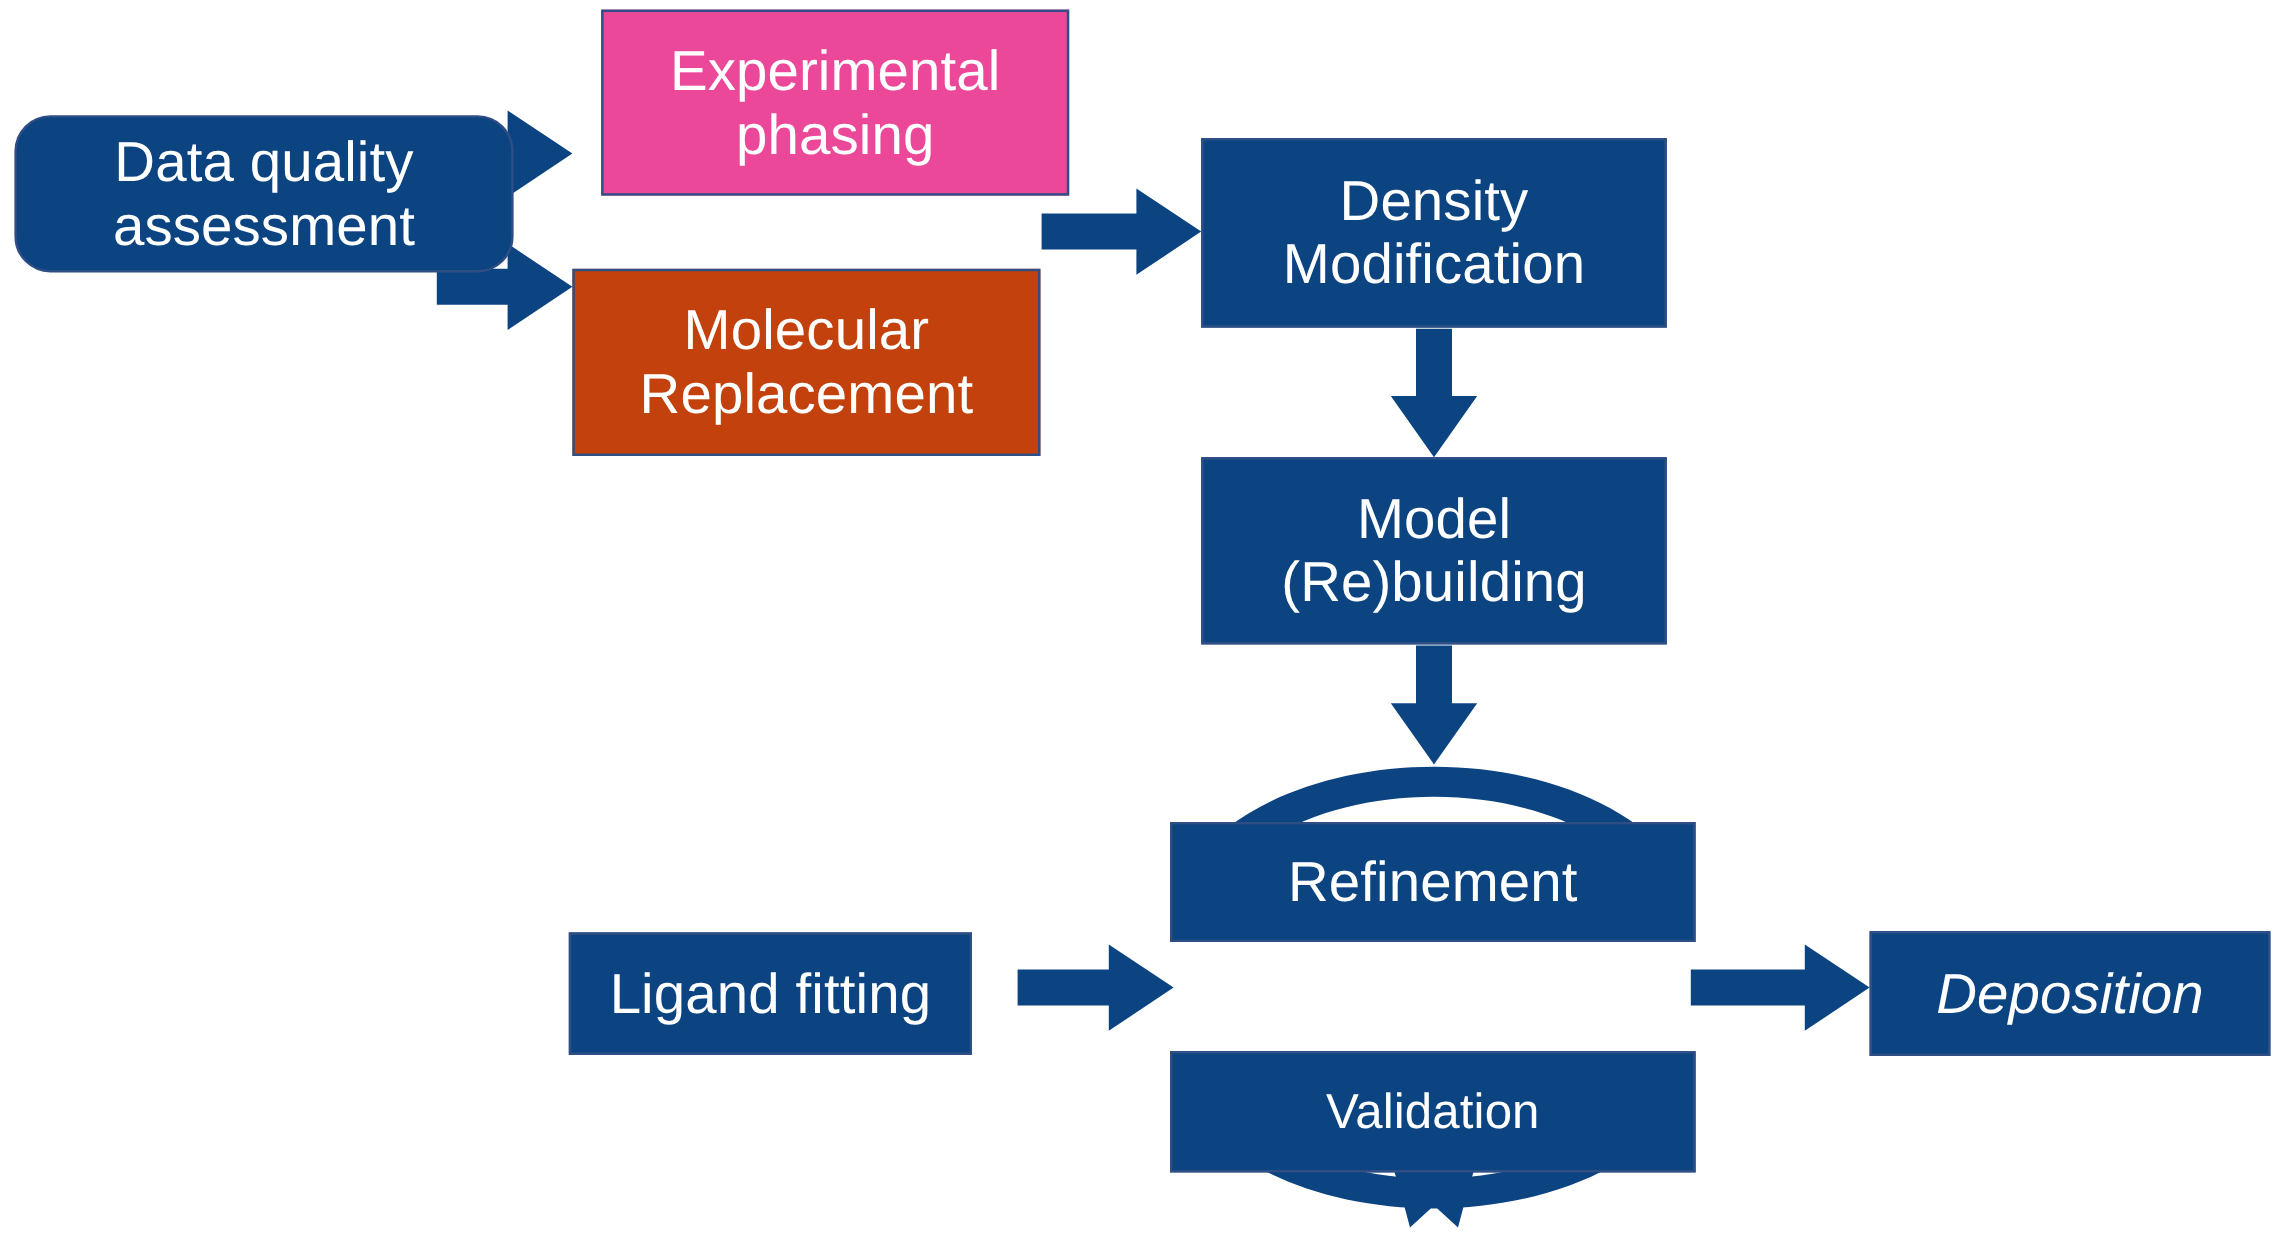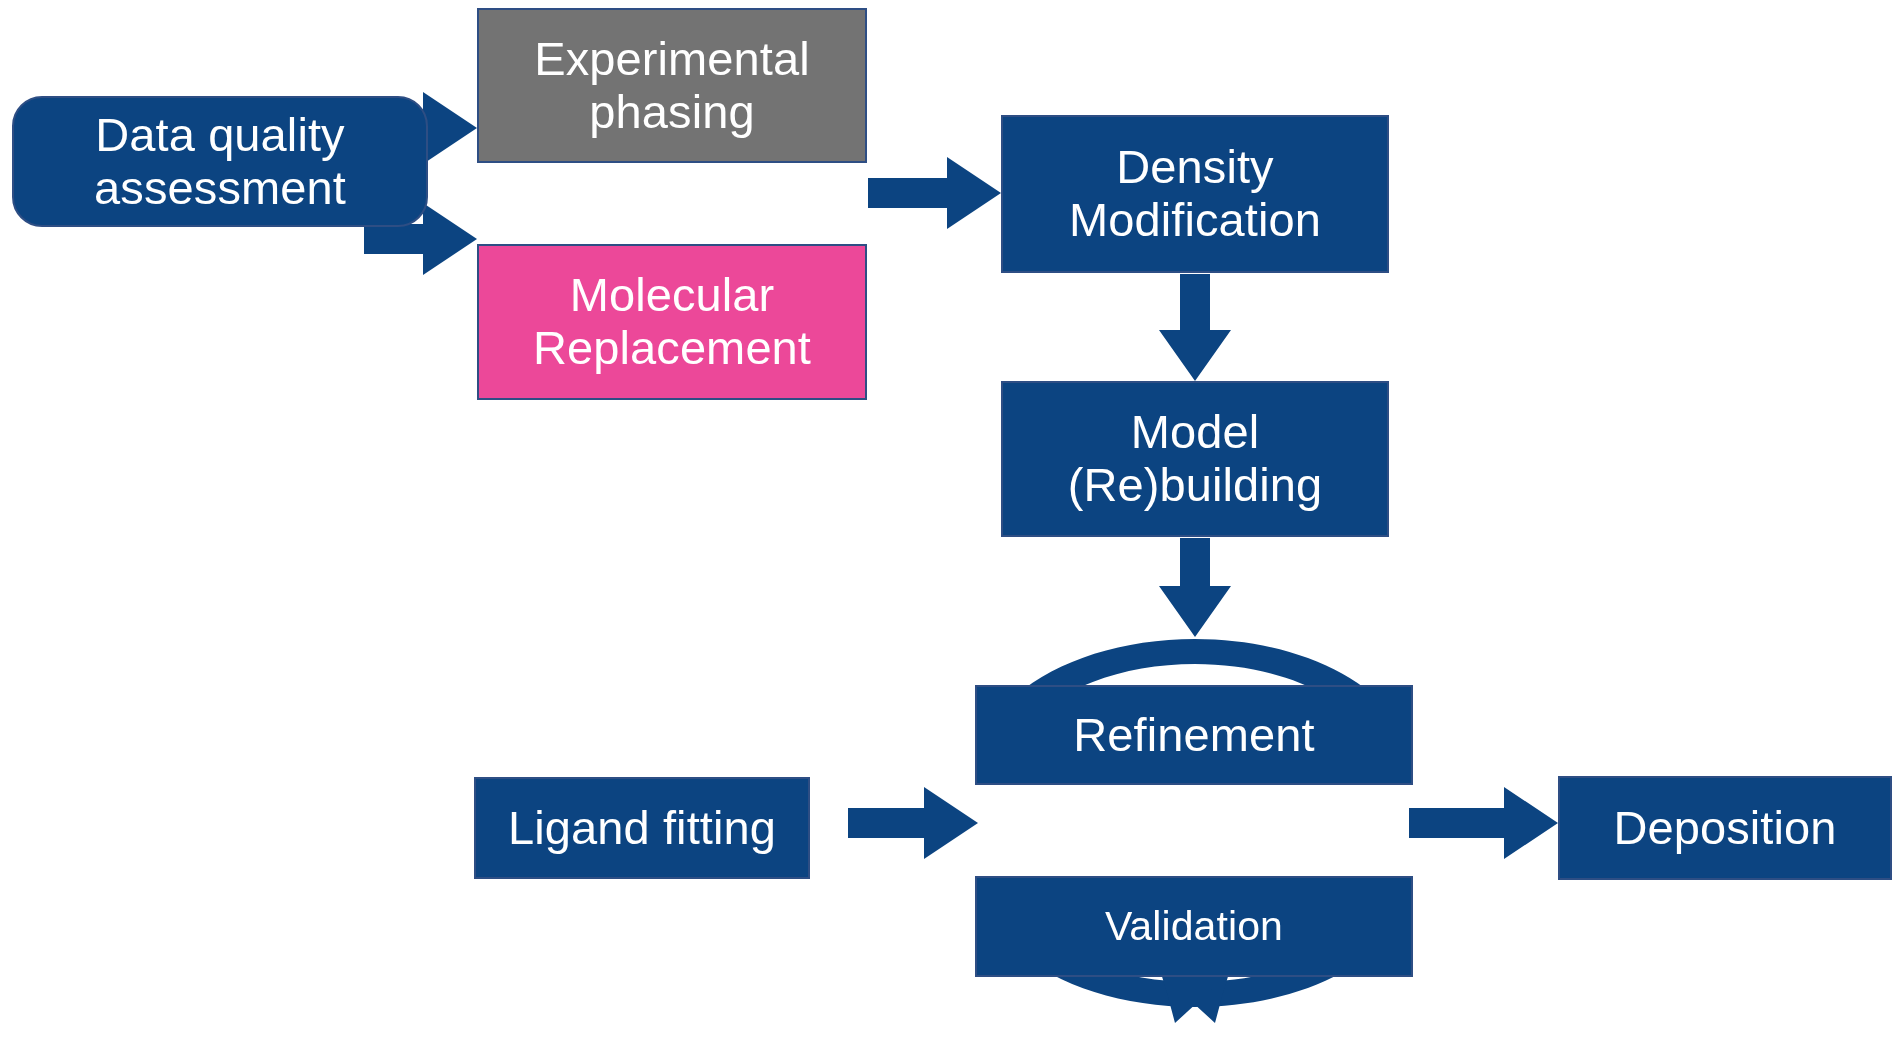--- a/index.html
+++ b/index.html
@@ -35,21 +35,21 @@
   }
   
   #node-data-quality      { left: 12px;   top: 96px;  width: 416px; height: 131px; font-size: 47px; border-radius: 30px; }
   #node-exp-phasing       { left: 477px;  top: 8px;   width: 390px; height: 155px; font-size: 47px; }
   #node-mol-replacement   { left: 477px;  top: 224px; width: 390px; height: 156px; font-size: 47px; }
   #node-density-mod       { left: 1001px; top: 115px; width: 388px; height: 158px; font-size: 47px; }
   #node-model-rebuilding  { left: 1001px; top: 381px; width: 388px; height: 156px; font-size: 47px; }
   #node-refinement        { left: 975px;  top: 685px; width: 438px; height: 100px; font-size: 47px; }
   #node-validation        { left: 975px;  top: 876px; width: 438px; height: 101px; font-size: 41px; }
   #node-ligand-fitting    { left: 474px;  top: 777px; width: 336px; height: 102px; font-size: 47px; }
-  #node-deposition        { left: 1558px; top: 776px; width: 334px; height: 104px; font-size: 47px; }
+  #node-deposition        { left: 1558px; top: 776px; width: 334px; height: 104px; font-size: 47px; font-style: italic; }
 
   
   #connectors {
     position: absolute;
     left: 0; top: 0;
     width: 1903px;
     height: 1043px;
     pointer-events: none;
   }
   #connectors .flow { fill: #0C4481; }
@@ -130,24 +130,24 @@
         C1122,982 1054,957 1019,914
         Z" fill="#0C4481"></path>
       <path d="
         M1157,960 L1235,968 L1175,1023 L1167,993 Z" fill="#0C4481"></path>
     </g>
   </svg>
 
   <div class="node layer-nodes" id="node-data-quality" style="background: rgb(12, 68, 129); border-color: rgb(46, 78, 132); color: rgb(255, 255, 255);">Data quality
 assessment</div>
 
-  <div class="node layer-nodes" id="node-exp-phasing" style="background: #737373; border-color: rgb(46, 78, 132); color: rgb(255, 255, 255);">Experimental
+  <div class="node layer-nodes" id="node-exp-phasing" style="background: #ec4899; border-color: rgb(46, 78, 132); color: rgb(255, 255, 255); margin-left: 24px;">Experimental
 phasing</div>
 
-  <div class="node layer-nodes" id="node-mol-replacement" style="background: #ec4899; border-color: rgb(46, 78, 132); color: rgb(255, 255, 255); margin-top: 20px;">Molecular
+  <div class="node layer-nodes" id="node-mol-replacement" style="background: #c2410c; border-color: rgb(46, 78, 132); color: rgb(255, 255, 255);">Molecular
 Replacement</div>
 
   <div class="node layer-nodes" id="node-model-rebuilding" style="background: rgb(12, 68, 129); border-color: rgb(46, 78, 132); color: rgb(255, 255, 255);">Model
 (Re)building</div>
 
   <div class="node layer-nodes" id="node-density-mod" style="background: rgb(12, 68, 129); border-color: rgb(46, 78, 132); color: rgb(255, 255, 255);">Density
 Modification</div>
 
   <div class="node layer-nodes" id="node-refinement" style="background: rgb(12, 68, 129); border-color: rgb(46, 78, 132); color: rgb(255, 255, 255);">Refinement</div>
 

